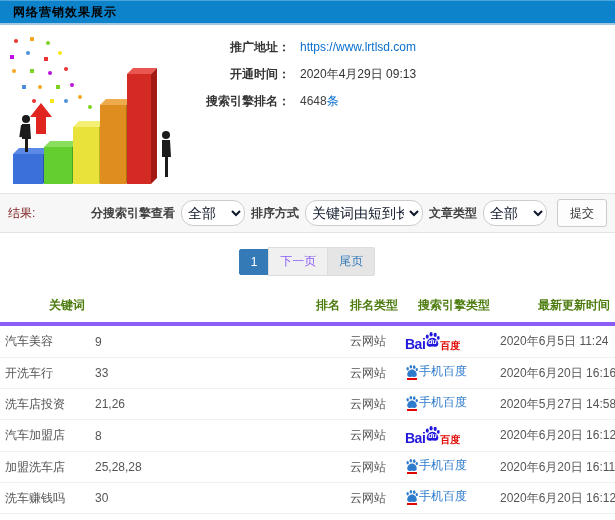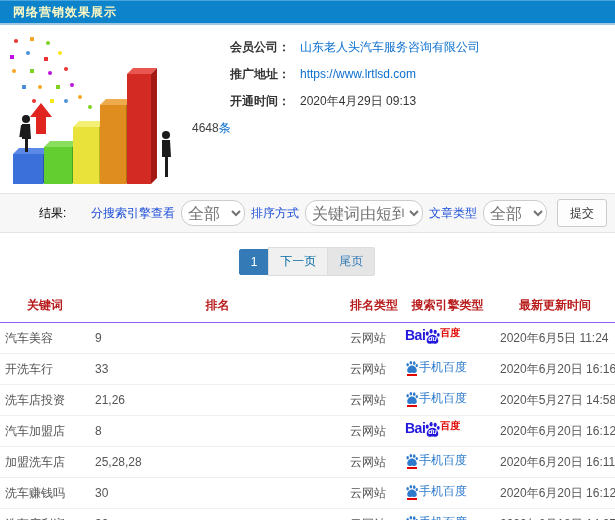--- a/index.html
+++ b/index.html
@@ -4,79 +4,79 @@
 <style>
   * { margin:0; padding:0; box-sizing:border-box; }
   html,body { width:615px; height:520px; background:#fff; font-family:"Liberation Sans","DejaVu Sans",sans-serif; overflow:hidden; }
 
   
   .titlebar {
     height:25px; background:#0c83cb;
     border-top:1px solid #4aa5dc; border-bottom:2px solid #9fc6e2;
     display:flex; align-items:center; padding-left:13px;
   }
-  .titlebar .title { color:#fef9c3; font-size:12px; font-weight:bold; letter-spacing:1px; }
+  .titlebar .title { color:#000000; font-size:12px; font-weight:bold; letter-spacing:1px; }
 
   
   .top-section { position:relative; height:168px; background:#fff; }
   .illustration { position:absolute; left:0; top:4px; width:178px; height:162px; }
   .member-info { margin-left:182px; padding-top:14px; }
   .info-row { display:flex; align-items:baseline; height:27px; font-size:12px; }
   .info-label { width:108px; text-align:right; color:#333; font-weight:bold; flex:0 0 108px; }
   .info-value { margin-left:10px; color:#333; }
   .info-value.link { color:#0b6fce; cursor:pointer; }
   .rank-count { color:#404040; }
   .rank-unit { color:#0b6fce; }
 
   
   .filter-bar {
     height:40px; background:#f7f7f7;
     border-top:1px solid #e4e4e4; border-bottom:1px solid #e4e4e4;
     display:flex; align-items:center; padding:0 8px; font-size:12px;
   }
-  .result-label { color:#000000;margin-left:31px; }
+  .result-label { color:#7f1d1d; }
   .filter-controls { margin-left:auto; display:flex; align-items:center; gap:6px; }
-  .filter-controls .flabel { color:#1d4ed8; font-weight:normal; white-space:nowrap; }
+  .filter-controls .flabel { color:#404040; font-weight:bold; white-space:nowrap; }
   .filter-select {
-    height:26px; border:1px solid #ccc; background:#fff; color:#737373;
-    font-size:16px; font-family:inherit; padding:0 2px; border-radius:12px;
+    height:26px; border:1px solid #ccc; background:#fff; color:#0f172a;
+    font-size:14px; font-family:inherit; padding:0 2px; border-radius:12px;
   }
   .sel-engine { width:64px; } .sel-sort { width:118px; } .sel-type { width:64px; }
   .submit-btn {
     height:28px; padding:0 12px; margin-left:4px;
     background:#fdfdfd; border:1px solid #ccc; border-radius:3px;
     color:#333; font-size:12px; font-family:inherit; cursor:pointer;
   }
 
   
   .pagination { text-align:center; padding:14px 0 12px; font-size:12px; }
   .page-item {
     display:inline-block; padding:5px 11px; border:1px solid #ddd;
     margin-left:-1px; cursor:pointer; vertical-align:middle;
   }
   .page-item.active { background:#337ab7; border-color:#337ab7; color:#fff; border-radius:2px 0 0 2px; }
-  .page-item.next { background:#f0f0f0; color:#0369a1; }
+  .page-item.next { background:#f0f0f0; color:#8b5cf6; }
   .page-item.last { background:#e5e5e5; color:#337ab7; border-radius:0 2px 2px 0; }
 
   
   table.results { width:100%; border-collapse:collapse; font-size:12px; table-layout:fixed; }
   table.results th {
-    text-align:center; color:#b91c1c; font-weight:bold;
-    padding:9px 5px 8px; border-bottom:1px solid #8b5cf6; white-space:nowrap;
+    text-align:right; color:#4d7c0f; font-weight:bold;
+    padding:9px 5px 8px; border-bottom:4px solid #8b5cf6; white-space:nowrap;
   }
   table.results td {
     padding:5px 5px; border-bottom:1px solid #f0f0f0; color:#555;
     height:27px; white-space:nowrap; overflow:hidden; vertical-align:middle;
   }
   td.rank-cell { color:#2e7bcc; }
   .col-kw { width:90px; } .col-rank { width:255px; } .col-rtype { width:55px; }
   .col-eng { width:95px; } .col-time { width:120px; }
 
   
-  .bd-logo { display:inline-flex; align-items:flex-start; line-height:1; }
+  .bd-logo { display:inline-flex; align-items:flex-end; line-height:1; }
   .bd-bai { color:#2319dc; font-weight:bold; font-size:14px; letter-spacing:-0.5px; }
   .bd-paw-wrap { position:relative; width:17px; height:17px; margin:0 0 3px -1px; }
   .bd-paw-wrap svg { width:17px; height:17px; display:block; }
   .bd-du { position:absolute; left:4px; top:7px; color:#fff; font-size:7px; font-weight:bold; font-style:italic; }
   .bd-cn { color:#e10601; font-weight:bold; font-size:10px; margin-left:-1px; }
 
   
   .bd-mobile { display:inline-flex; align-items:flex-end; color:#2e7bcc; }
   .m-paw { position:relative; width:14px; height:16px; }
   .m-paw svg { width:14px; height:14px; display:block; }
@@ -165,32 +165,29 @@
     </g>
 
     <g fill="#1b1b1b">
       <circle cx="166" cy="106" r="4"></circle>
       <path d="M162 111 L170 111 L171 128 L168 128 L168 148 L165 148 L165 128 L162 128 Z"></path>
     </g>
   </svg>
 
   <div class="member-info">
     <div class="info-row">
-      <span class="info-label">会员公司：</span>
-      <span class="info-value link">山东老人头汽车服务咨询有限公司</span>
-    </div>
-    <div class="info-row">
       <span class="info-label">推广地址：</span>
       <span class="info-value link">https://www.lrtlsd.com</span>
     </div>
     <div class="info-row">
       <span class="info-label">开通时间：</span>
       <span class="info-value">2020年4月29日 09:13</span>
     </div>
     <div class="info-row">
+      <span class="info-label">搜索引擎排名：</span>
       <span class="info-value"><span class="rank-count">4648</span><span class="rank-unit">条</span></span>
     </div>
   </div>
 </div>
 
 <div class="filter-bar">
   <span class="result-label">结果:</span>
   <div class="filter-controls">
     <span class="flabel">分搜索引擎查看</span>
     <select class="filter-select sel-engine"><option>全部</option></select>

